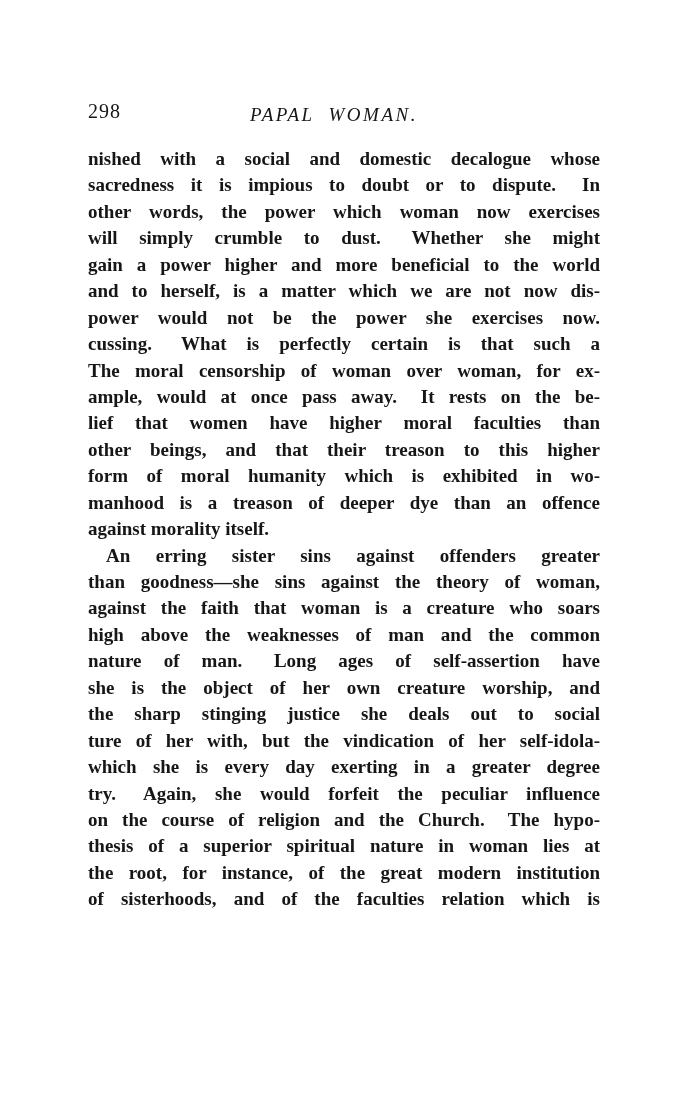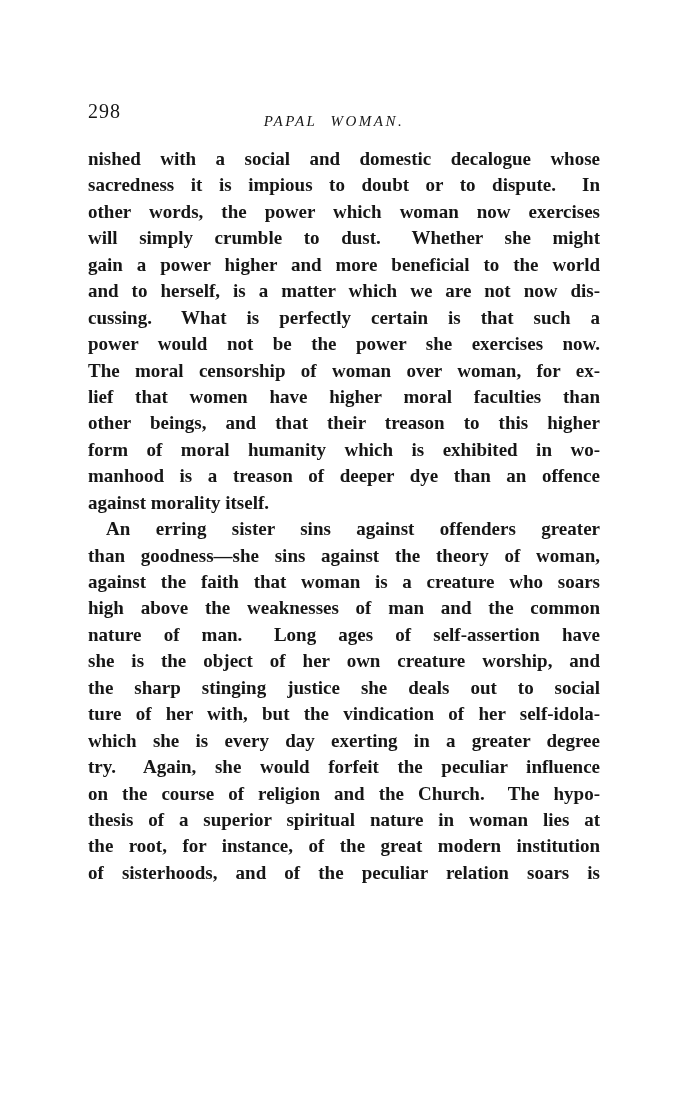--- a/index.html
+++ b/index.html
@@ -28,24 +28,24 @@
     position: absolute;
     left: 0;
     top: 0;
     font-size: 20px;
     letter-spacing: 1px;
   }
   .running-title {
     position: absolute;
     left: 0;
     right: 20px;
-    top: 13px;
+    top: 4px;
     text-align: center;
     font-style: italic;
-    font-size: 15px;
+    font-size: 19px;
     letter-spacing: 2.5px;
     word-spacing: 7px;
   }
   .page-body {
     position: absolute;
     top: 146px;
     left: 88px;
     width: 512px;
     font-size: 19px;
     line-height: 26.45px;
@@ -74,39 +74,40 @@
     <span class="running-title">PAPAL WOMAN.</span>
   </div>
   <div class="page-body">
       <div class="paragraph">
         <div class="tline">nished with a social and domestic decalogue whose</div>
         <div class="tline">sacredness it is impious to doubt or to dispute.  In</div>
         <div class="tline">other words, the power which woman now exercises</div>
         <div class="tline">will simply crumble to dust.  Whether she might</div>
         <div class="tline">gain a power higher and more beneficial to the world</div>
         <div class="tline">and to herself, is a matter which we are not now dis-</div>
+        <div class="tline">power would not be the power she exercises now.</div>
         <div class="tline">cussing.  What is perfectly certain is that such a</div>
-        <div class="tline">power would not be the power she exercises now.</div>
         <div class="tline">The moral censorship of woman over woman, for ex-</div>
+        <div class="tline">ample, would at once pass away.  It rests on the be-</div>
         <div class="tline">lief that women have higher moral faculties than</div>
         <div class="tline">other beings, and that their treason to this higher</div>
         <div class="tline">form of moral humanity which is exhibited in wo-</div>
         <div class="tline">manhood is a treason of deeper dye than an offence</div>
         <div class="tline no-just">against morality itself.</div>
       </div>
       <div class="paragraph">
         <div class="tline indent">An erring sister sins against offenders greater</div>
         <div class="tline">than goodness—she sins against the theory of woman,</div>
         <div class="tline">against the faith that woman is a creature who soars</div>
         <div class="tline">high above the weaknesses of man and the common</div>
         <div class="tline">nature of man.  Long ages of self-assertion have</div>
         <div class="tline">she is the object of her own creature worship, and</div>
         <div class="tline">the sharp stinging justice she deals out to social</div>
         <div class="tline">ture of her with, but the vindication of her self-idola-</div>
         <div class="tline">which she is every day exerting in a greater degree</div>
         <div class="tline">try.  Again, she would forfeit the peculiar influence</div>
         <div class="tline">on the course of religion and the Church.  The hypo-</div>
         <div class="tline">thesis of a superior spiritual nature in woman lies at</div>
         <div class="tline">the root, for instance, of the great modern institution</div>
-        <div class="tline">of sisterhoods, and of the peculiar relation soars is</div>
+        <div class="tline">of sisterhoods, and of the faculties relation which is</div>
       </div>
     </div>
 </div>
 
 </body></html>

